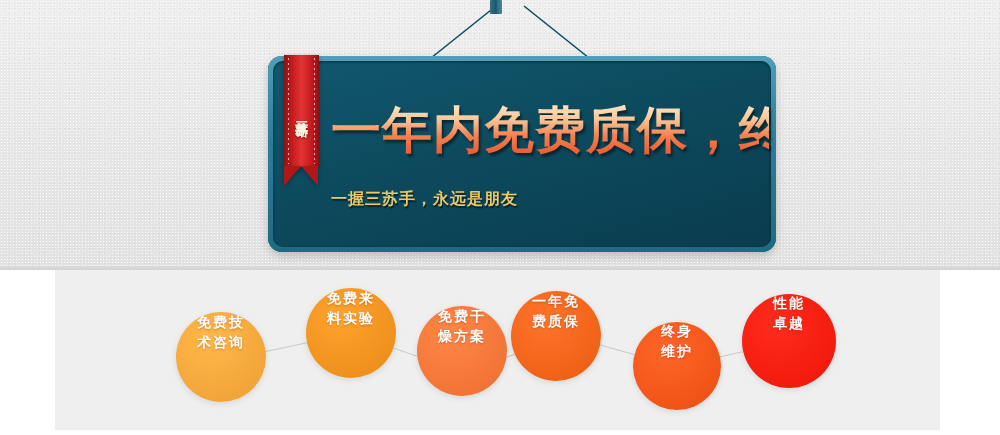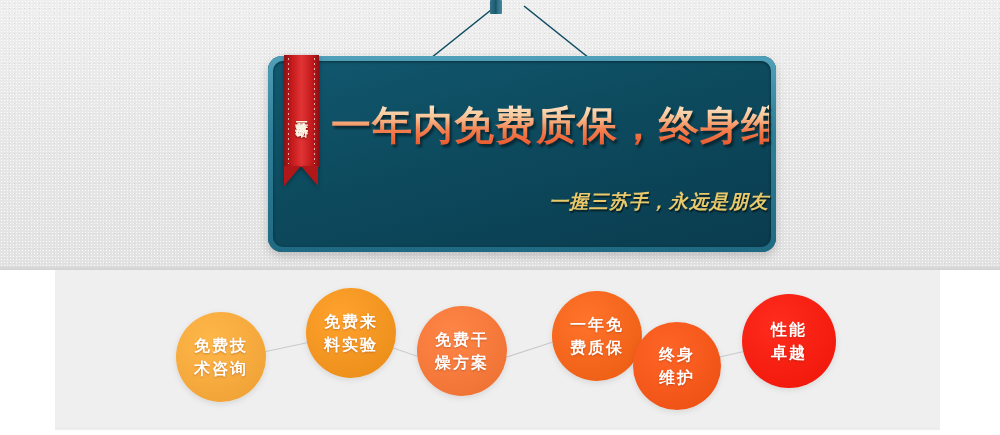--- a/index.html
+++ b/index.html
@@ -94,67 +94,66 @@
     text-orientation:upright;
     display:flex;align-items:center;justify-content:center;
     text-shadow:0 1px 2px rgba(90,0,0,.7);
     font-family:"DejaVu Sans","Liberation Sans",sans-serif;
   }
 
   
   #banner-headline{
     position:absolute;left:58px;top:44px;width:438px;
     text-align:center;
-    font-size:40px;
+    font-size:50px;
     font-weight:bold;
     line-height:1;
     letter-spacing:1px;
     font-family:"DejaVu Sans","Liberation Sans",sans-serif;
     background:linear-gradient(180deg,#fbe3c5 0%,#f9c79a 28%,#f4804f 62%,#ea5a2e 100%);
     -webkit-background-clip:text;
     background-clip:text;
     color:transparent;
     -webkit-text-fill-color:transparent;
     filter:drop-shadow(2px 3px 1px rgba(0,0,0,.45));
     white-space:nowrap;
   }
   #banner-subtitle{
     position:absolute;left:58px;top:128px;width:438px;
-    text-align:right;
-    font-size:19px;
+    text-align:left;
+    font-size:16px;
     font-weight:bold;
     letter-spacing:1px;
     color:#e9c96a;
     font-family:"DejaVu Sans","Liberation Sans",sans-serif;
     text-shadow:1px 2px 1px rgba(0,0,0,.5);
     white-space:nowrap;
-    font-style:italic;
   }
 
   
   #bottom-area{
     position:absolute;left:0;top:270px;width:1000px;height:165px;
     background:#ffffff;
   }
   #gray-panel{
     position:absolute;left:55px;top:270px;width:885px;height:160px;
     background:#efefef;
   }
   #gray-panel-shadow{
     position:absolute;left:55px;top:428px;width:885px;height:3px;
     background:linear-gradient(180deg,#e4e4e4,#ffffff);
   }
 
   
   .circle{
     position:absolute;border-radius:50%;
-    display:flex;align-items:center;justify-content:center;
+    display:flex;justify-content:center;
     color:#ffffff;
     font-family:"DejaVu Sans","Liberation Sans",sans-serif;
-    font-size:16px;font-weight:bold;line-height:1.45;
+    font-size:14px;font-weight:bold;line-height:1.45;
     letter-spacing:2px;
     text-align:center;
     text-shadow:0 1px 2px rgba(120,40,0,.35);
     box-shadow:0 2px 6px rgba(0,0,0,.10);
     z-index:3;
   }
   .connector{
     position:absolute;height:1px;
     background:#c9c9c9;
     transform-origin:0 0;
@@ -212,31 +211,31 @@
         <div>免费来</div>
         <div>料实验</div>
       </div>
     </div>
     <div class="circle" style="left: 417px; top: 306px; width: 90px; height: 90px; background: radial-gradient(circle at 38% 32%, rgb(255, 134, 72) 0%, rgb(244, 120, 58) 58%, rgb(234, 110, 48) 100%);">
       <div>
         <div>免费干</div>
         <div>燥方案</div>
       </div>
     </div>
-    <div class="circle" style="left: 552px; top: 291px; width: 90px; height: 90px; background: radial-gradient(circle at 38% 32%, rgb(255, 115, 42) 0%, rgb(244, 101, 28) 58%, rgb(234, 91, 18) 100%);">
+    <div class="circle" style="left: 511px; top: 291px; width: 90px; height: 90px; background: radial-gradient(circle at 38% 32%, rgb(255, 115, 42) 0%, rgb(244, 101, 28) 58%, rgb(234, 91, 18) 100%);">
       <div>
         <div>一年免</div>
         <div>费质保</div>
       </div>
     </div>
-    <div class="circle" style="left: 633px; top: 322px; width: 88px; height: 88px; background: radial-gradient(circle at 38% 32%, rgb(255, 101, 40) 0%, rgb(244, 87, 26) 58%, rgb(234, 77, 16) 100%);">
+    <div class="circle" style="left: 633px; top: 322px; width: 88px; height: 88px; background: radial-gradient(circle at 38% 32%, rgb(255, 101, 40) 0%, rgb(244, 87, 26) 58%, rgb(234, 77, 16) 100%); font-family: Liberation Mono, monospace;">
       <div>
         <div>终身</div>
         <div>维护</div>
       </div>
     </div>
-    <div class="circle" style="left: 742px; top: 294px; width: 94px; height: 94px; background: radial-gradient(circle at 38% 32%, rgb(255, 44, 30) 0%, rgb(245, 30, 16) 58%, rgb(235, 20, 6) 100%);">
+    <div class="circle" style="left: 742px; top: 294px; width: 94px; height: 94px; background: radial-gradient(circle at 38% 32%, rgb(255, 44, 30) 0%, rgb(245, 30, 16) 58%, rgb(235, 20, 6) 100%); font-family: Liberation Mono, monospace;">
       <div>
         <div>性能</div>
         <div>卓越</div>
       </div>
     </div>
   </div>
 
 </body></html>

